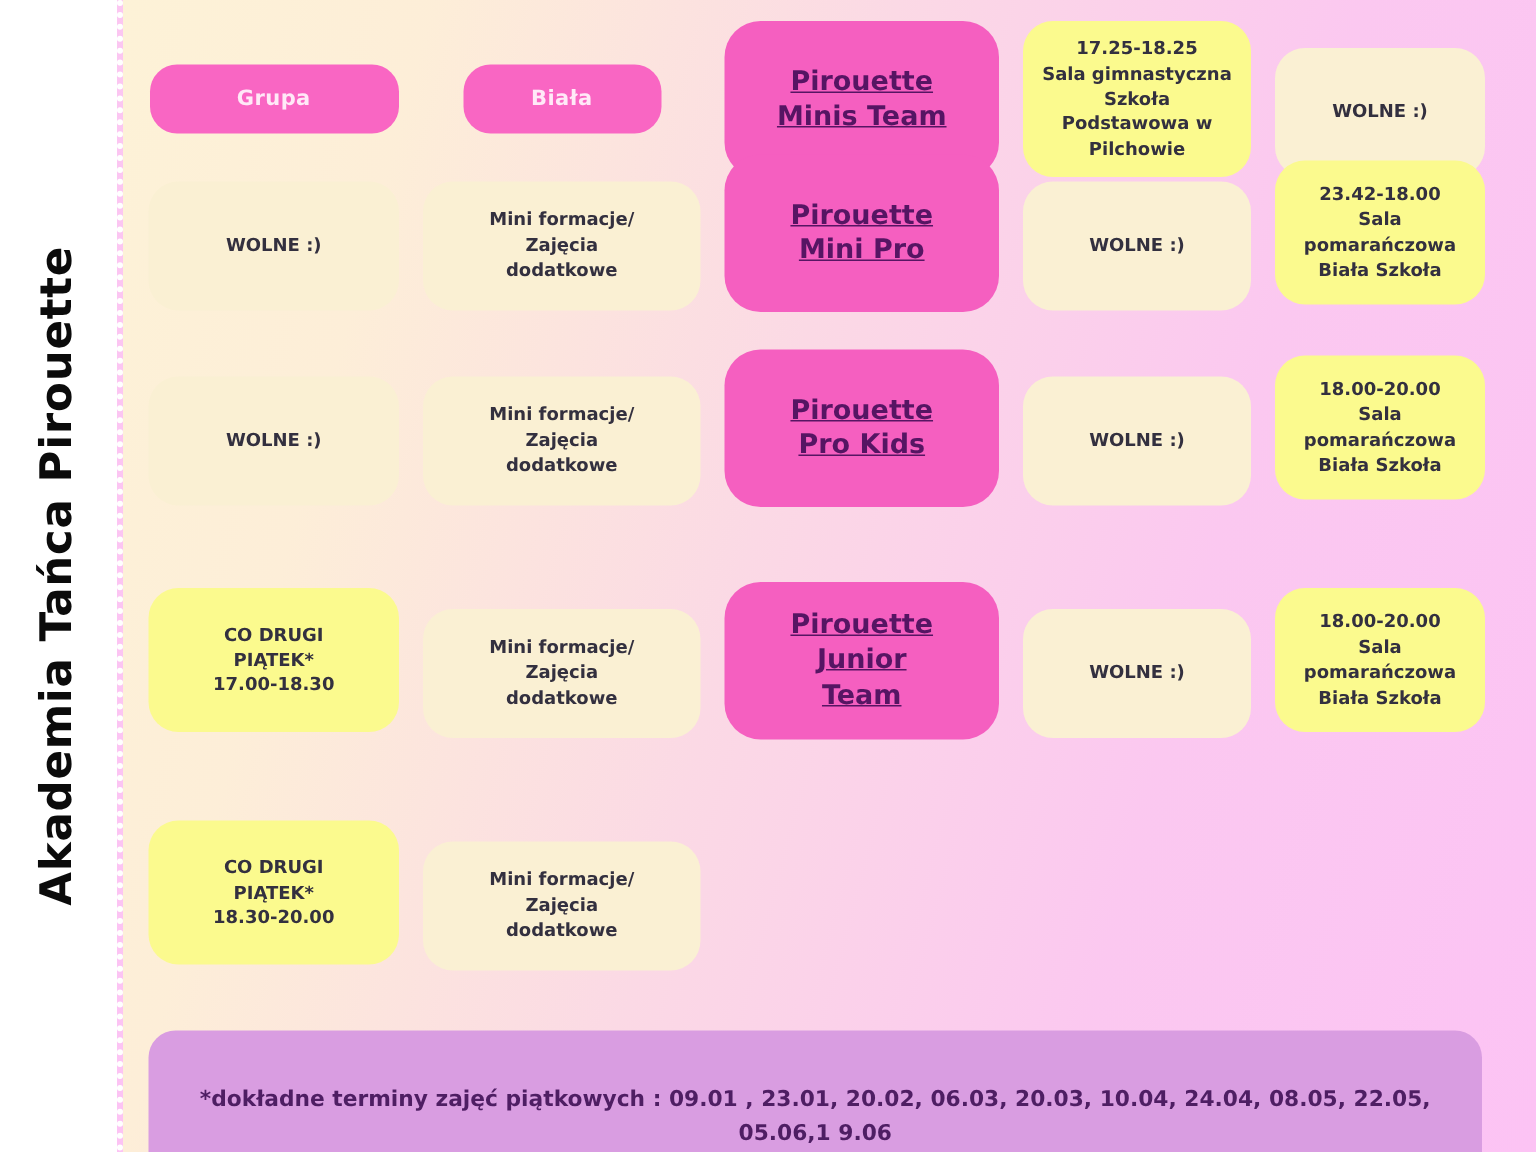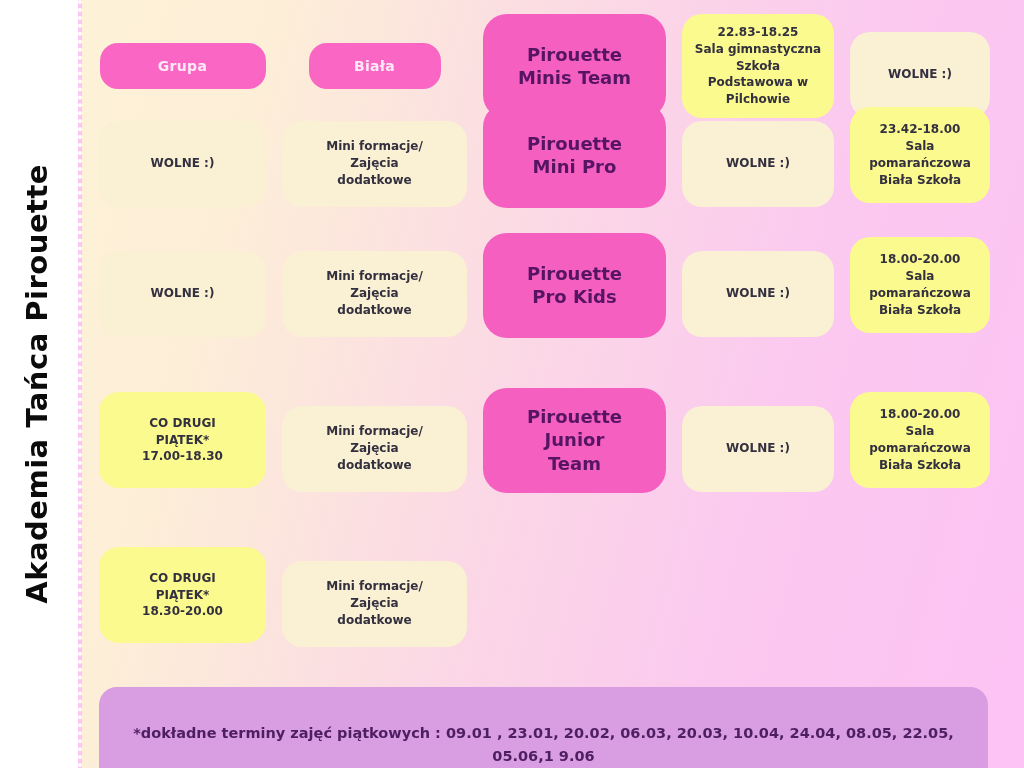--- a/index.html
+++ b/index.html
@@ -76,20 +76,21 @@
     font-size: 12px;
     line-height: 1.4;
   }
   .group {
     background: #f55fc0;
     color: #561563;
     font-size: 18px;
     line-height: 1.3;
     min-height: 105px;
     border-radius: 24px;
+    text-decoration: underline;
   }
   .cell-yellow { background: #fbfa8e; min-height: 96px; }
   .cell-cream  { background: #faf0d3; min-height: 86px; margin-top: 17px; }
 
   .footer {
     position: absolute;
     left: 17px; right: 36px; top: 687px;
     height: 120px;
     background: #d99de1;
     border-radius: 18px;
@@ -121,21 +122,21 @@
         </div>
       <div class="hw">
           <div class="hdr">Biała</div>
         </div>
 
       <div class="cw">
           <div class="box group">Pirouette
 Minis Team</div>
         </div>
       <div class="cw">
-          <div class="box cell-yellow">22.83-18.25
+          <div class="box cell-yellow">17.25-18.25
 Sala gimnastyczna
 Szkoła Podstawowa w
 Pilchowie</div>
         </div>
       <div class="cw">
           <div class="box cell-cream">WOLNE :)</div>
         </div>
       <div class="cw">
           <div class="box cell-cream">WOLNE :)</div>
         </div>

